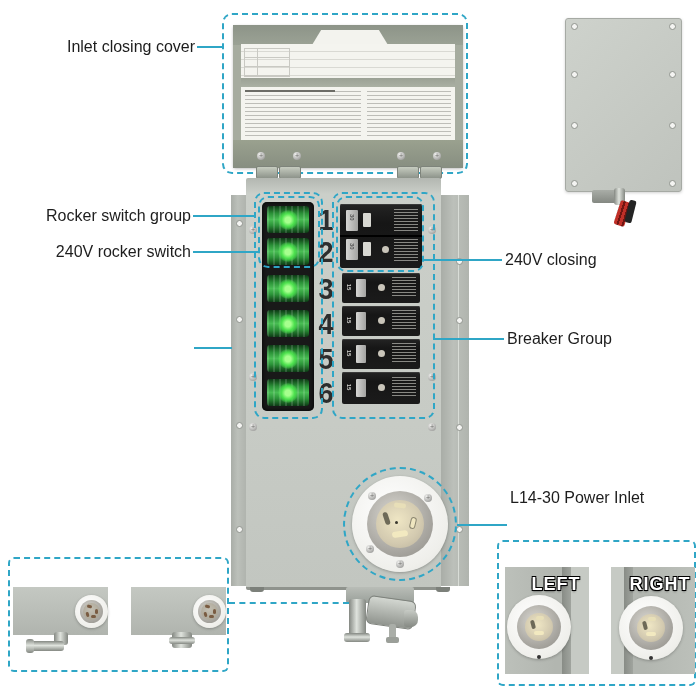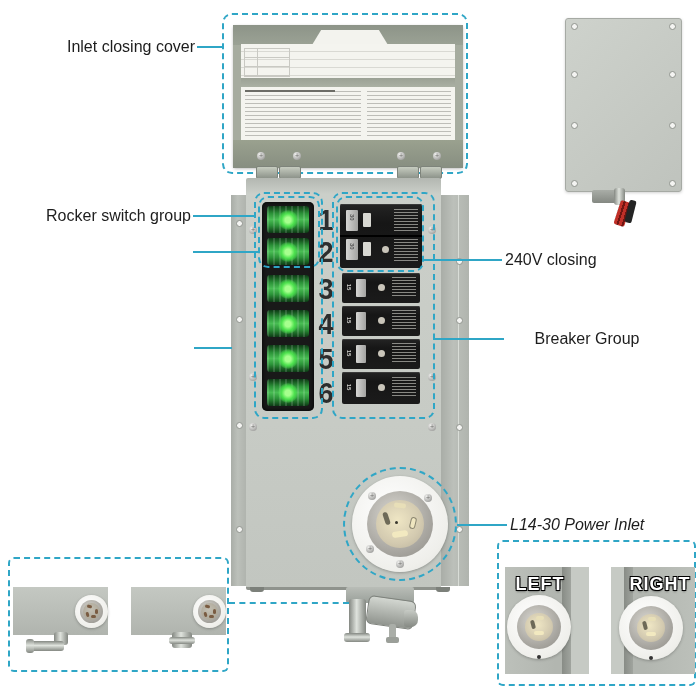--- a/index.html
+++ b/index.html
@@ -215,31 +215,32 @@
   <div class="abs pipe" style="left:614px;top:188px;width:11px;height:17px;"></div>
   <div class="abs wire" style="left:617px;top:201px;width:11px;height:25px;transform:rotate(18deg);background:repeating-linear-gradient(90deg,#c03028 0 3px,#711612 3px 5px);"></div>
   <div class="abs wire" style="left:627px;top:200px;width:7px;height:23px;transform:rotate(14deg);background:#242424;"></div>
 
   <div class="abs callout c-right" style="left:30px;top:37px;width:165px;">Inlet closing cover</div>
   <div class="abs tealline" style="left:197px;top:46px;width:26px;"></div>
 
   <div class="abs callout c-right" style="left:25px;top:206px;width:166px;">Rocker switch group</div>
   <div class="abs tealline" style="left:193px;top:215px;width:62px;"></div>
 
+  <div class="abs callout c-right" style="left:25px;top:242px;width:166px;">240V rocker switch</div>
   <div class="abs tealline" style="left:193px;top:251px;width:65px;"></div>
 
   <div class="abs tealline" style="left:194px;top:347px;width:38px;"></div>
 
   <div class="abs callout" style="left:505px;top:250px;width:160px;">240V closing</div>
   <div class="abs tealline" style="left:422px;top:259px;width:80px;"></div>
 
-  <div class="abs callout" style="left:507px;top:329px;width:160px;text-align:center;">Breaker Group</div>
+  <div class="abs callout" style="left:507px;top:329px;width:160px;">Breaker Group</div>
   <div class="abs tealline" style="left:433px;top:338px;width:71px;"></div>
 
-  <div class="abs callout" style="left:510px;top:515px;width:170px;font-style:italic;">L14-30 Power Inlet</div>
+  <div class="abs callout" style="left:510px;top:488px;width:170px;">L14-30 Power Inlet</div>
   <div class="abs tealline" style="left:457px;top:524px;width:50px;"></div>
 
   <div class="abs dashbox" style="left:8px;top:557px;width:217px;height:111px;border-radius:6px;"></div>
   <div class="abs dashline" style="left:229px;top:602px;width:120px;"></div>
 
   <div class="abs sidepanel" style="left:13px;top:587px;width:95px;height:48px;background:linear-gradient(180deg,#c4c8c2,#b0b4ae);"></div>
   <div class="abs ring" style="left:75px;top:595px;width:33px;height:33px;"></div>
   <div class="abs metal" style="left:80px;top:600px;width:23px;height:23px;"></div>
   <div class="abs" style="left:83px;top:603px;width:17px;height:17px;border-radius:50%;background:radial-gradient(circle at 45% 40%,#c4c0b4,#a49e8e);"></div>
   <div class="slot" style="left:87px;top:605px;width:5px;height:3px;background:#7a5c42;transform:rotate(12deg);"></div>
@@ -259,21 +260,21 @@
   <div class="slot" style="left:204px;top:612px;width:3px;height:5px;background:#7a5c42;transform:rotate(-15deg);"></div>
   <div class="slot" style="left:209px;top:615px;width:5px;height:3px;background:#7a5c42;"></div>
   <div class="abs pipe" style="left:172px;top:632px;width:20px;height:16px;"></div>
   <div class="abs pipeh" style="left:169px;top:637px;width:26px;height:7px;"></div>
 
   <div class="abs dashbox" style="left:497px;top:540px;width:195px;height:142px;border-radius:6px;"></div>
 
   <div class="abs sidepanel" style="left:505px;top:567px;width:84px;height:107px;background:linear-gradient(90deg,#bcc0ba,#b2b6b0 60%);"></div>
   <div class="abs fold" style="left:562px;top:567px;width:9px;height:107px;"></div>
   <div class="abs" style="left:571px;top:567px;width:18px;height:107px;background:#c6cac4;"></div>
-  <div class="abs lrlabel" style="left:505px;top:574px;width:70px;">LEFT</div>
+  <div class="abs lrlabel" style="left:505px;top:574px;width:70px;padding-left:16px;">LEFT</div>
   <div class="abs ring" style="left:507px;top:595px;width:64px;height:64px;"></div>
   <div class="abs metal" style="left:517px;top:605px;width:44px;height:44px;"></div>
   <div class="abs face" style="left:525px;top:613px;width:28px;height:28px;"></div>
   <div class="slot" style="left:531px;top:620px;width:4px;height:9px;background:#6e6a58;transform:rotate(-15deg);"></div>
   <div class="slot" style="left:534px;top:631px;width:10px;height:4px;background:#f2e9c0;"></div>
   <div class="slot" style="left:536px;top:616px;width:8px;height:4px;background:#e8dfb8;"></div>
   <div class="abs" style="left:537px;top:655px;width:4px;height:4px;background:#333;border-radius:50%;"></div>
 
   <div class="abs sidepanel" style="left:611px;top:567px;width:84px;height:107px;background:linear-gradient(270deg,#bcc0ba,#b2b6b0 60%);"></div>
   <div class="abs fold" style="left:624px;top:567px;width:9px;height:107px;"></div>

